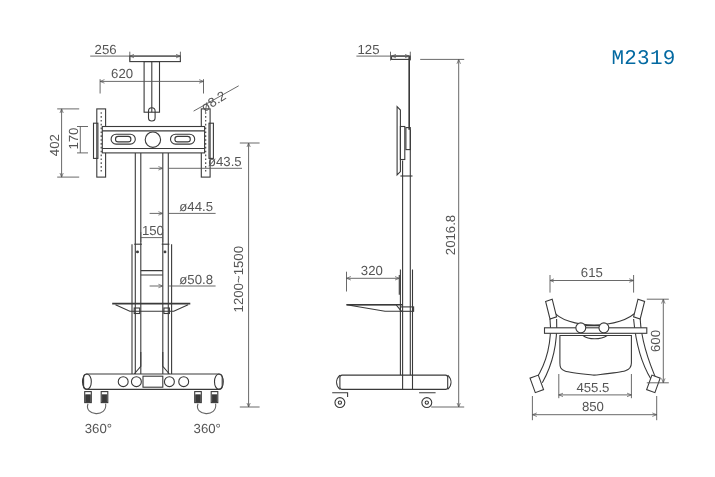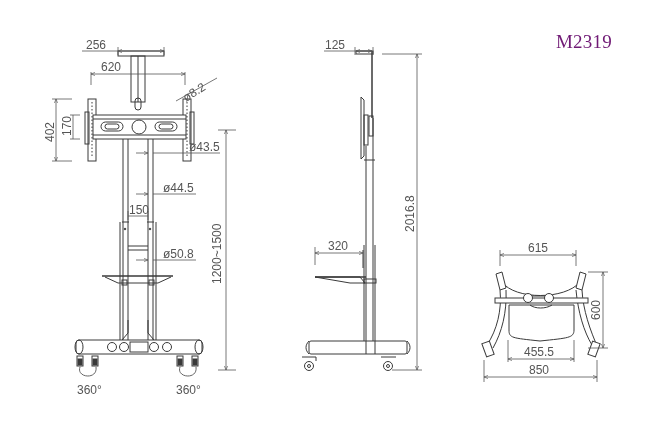--- a/index.html
+++ b/index.html
@@ -1,18 +1,18 @@
 <!DOCTYPE html>
 <html><head>
 <meta charset="utf-8">
 <style>
   html, body { margin:0; padding:0; background:#ffffff; }
   body { width:650px; height:434px; position:relative; overflow:hidden; font-family:"Liberation Sans", sans-serif; }
   #canvas { position:absolute; left:0; top:0; width:650px; height:434px; }
-  .model { position:absolute; left:556px; top:31px; font-size:19px; color:#701a75; font-family:Liberation Serif, serif; letter-spacing:0.2px; }
+  .model { position:absolute; left:556px; top:42px; font-size:19px; color:#0369a1; font-family:Liberation Mono, monospace; letter-spacing:0.2px; }
   svg text { font-family:"Liberation Sans", sans-serif; fill:#555; }
 </style>
 </head>
 <body>
 
 <div class="model">M2319</div>
 
 <svg id="canvas" width="650" height="434" viewBox="0 0 650 434" xmlns="http://www.w3.org/2000/svg">
   <defs>
     <marker id="arr" markerWidth="6" markerHeight="6" refX="5" refY="3" orient="auto-start-reverse">

